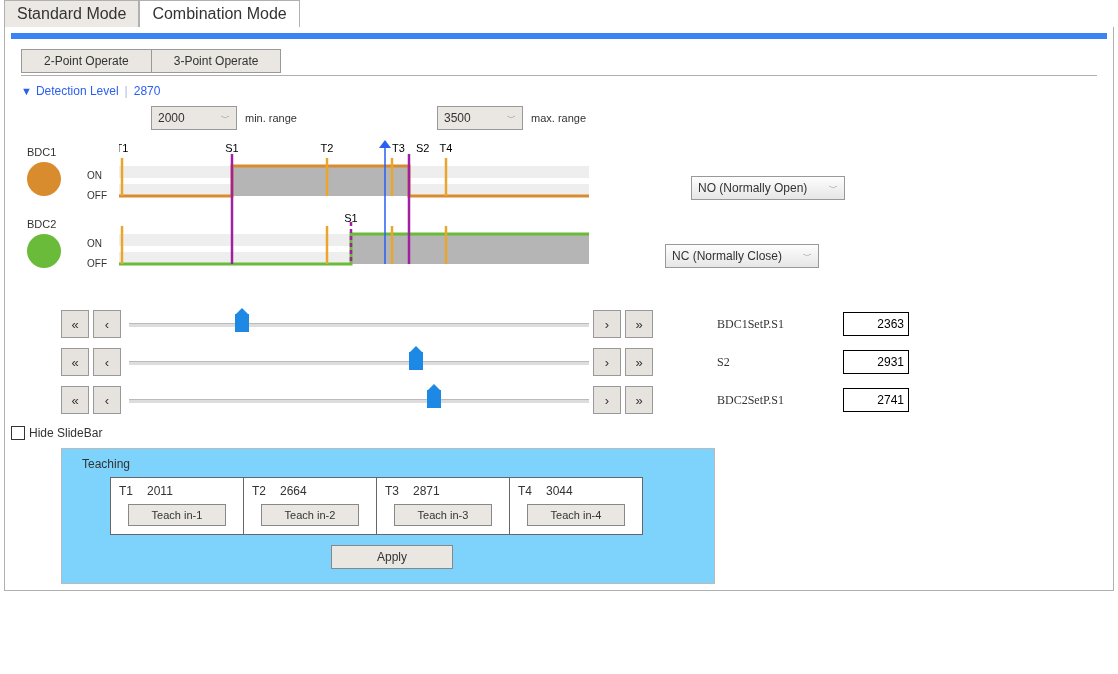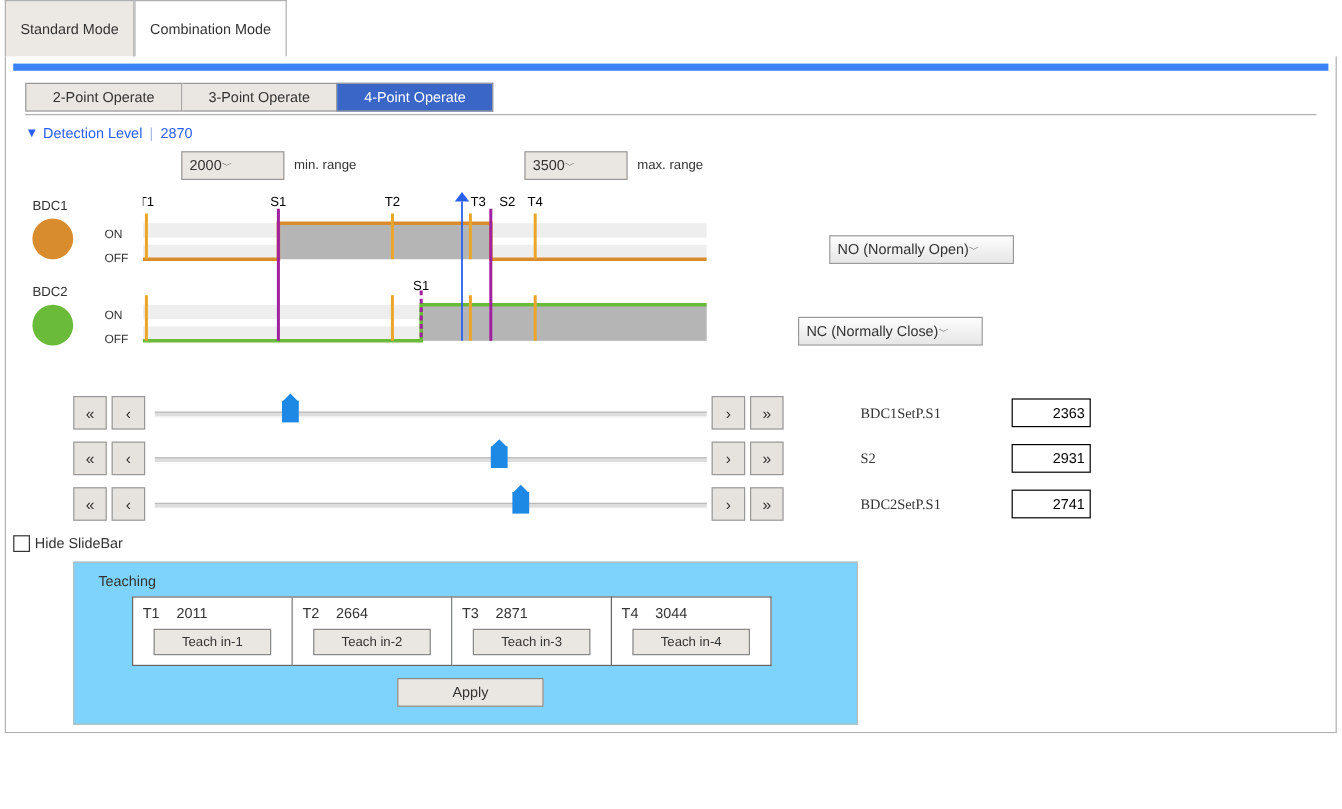--- a/index.html
+++ b/index.html
@@ -1,30 +1,30 @@
 <!DOCTYPE html>
 <html><head>
 <meta charset="utf-8">
 <style>
 html,body{margin:0;padding:0;font-family:"MS PGothic","Meiryo",sans-serif;font-size:12px;color:#333;background:#fff;width:1118px}
 .tab-strip{display:flex;margin-left:4px}
-.tab{padding:16px 12px;border:1px solid #b0b0b0;border-bottom:none;background:#ece9e4;margin-right:0;font-size:12px;cursor:pointer}
+.tab{padding:4px 12px;border:1px solid #b0b0b0;border-bottom:none;background:#ece9e4;margin-right:0;font-size:16px;cursor:pointer}
 .tab.active{background:#fff;}
 .panel{border:1px solid #b0b0b0;margin:0 4px;padding:6px;border-top:none}
 .panel-inner{border-top:6px solid #3b82f6;padding-top:6px}
 .op-tabs{display:flex;margin:4px 0 2px 10px}
 .op-tab{padding:4px 22px;border:1px solid #999;background:#eae7e2;font-size:12px;cursor:pointer}
 .op-tab:not(:first-child){border-left:none}
 .op-tab.sel{background:#3a66c8;color:#fff}
 .hr{border-bottom:1px solid #b0b0b0;margin:0 10px 4px 10px}
 .det-row{display:flex;align-items:center;color:#2a5ff0;font-size:12px;margin:8px 10px 8px 10px}
 .det-arrow{color:#2a5ff0;margin-right:4px;font-size:11px}
 .det-sep{margin:0 6px;color:#a8b8e0}
 .range-row{display:flex;align-items:center;margin:0 0 10px 0}
-.sel-box{display:inline-flex;align-items:center;border:1px solid #999;background:#eae7e2;padding:2px 6px;height:18px;font-size:12px;width:72px;cursor:pointer}
+.sel-box{display:inline-flex;align-items:center;border:1px solid #999;background:#eae7e2;padding:2px 6px;height:18px;font-size:12px;width:72px;justify-content:space-between;cursor:pointer}
 .chev{font-size:9px;color:#555}
 .lbl{font-size:11px;margin:0 30px 0 8px}
 .chart-area{position:relative;margin:4px 0 10px 0;height:160px}
 .bdc-block{position:absolute}
 .bdc-title{font-size:11px;font-family:sans-serif}
 .circle{width:34px;height:34px;border-radius:50%;margin-top:4px}
 .sel-box.wide{width:140px}
 .sel-box.grad{background:linear-gradient(#fdfdfd,#e6e6e6)}
 .slider-row{display:flex;align-items:center;margin:10px 0 0 50px}
 .nav-btn{border:1px solid #999;background:#e6e3de;width:26px;height:26px;display:inline-flex;align-items:center;justify-content:center;cursor:pointer;font-size:13px;color:#333;margin-right:4px}
@@ -56,21 +56,20 @@
   <div class="tab">Standard Mode</div>
   <div class="tab active">Combination Mode</div>
 </div>
 
 <div class="panel">
     <div class="panel-inner">
 
   <div class="op-tabs">
     <div class="op-tab">2-Point Operate</div>
     <div class="op-tab">3-Point Operate</div>
-    <div class="op-tab sel">4-Point Operate</div>
   </div>
   <div class="hr"></div>
 
   <div class="det-row">
     <span class="det-arrow">▼</span>
     <span>Detection Level</span>
     <span class="det-sep">|</span>
     <span>2870</span>
   </div>
 

